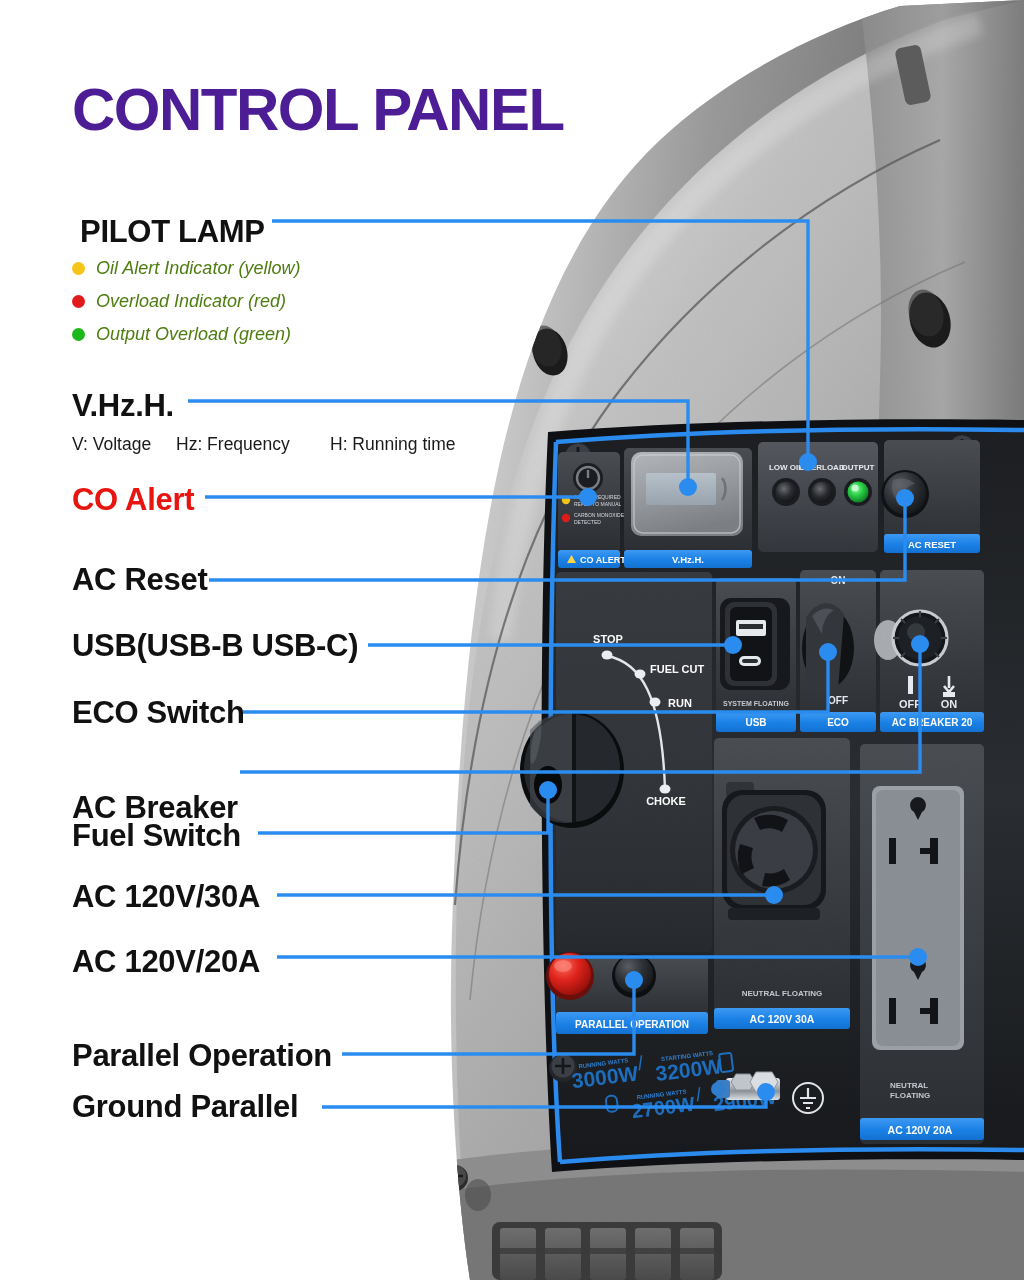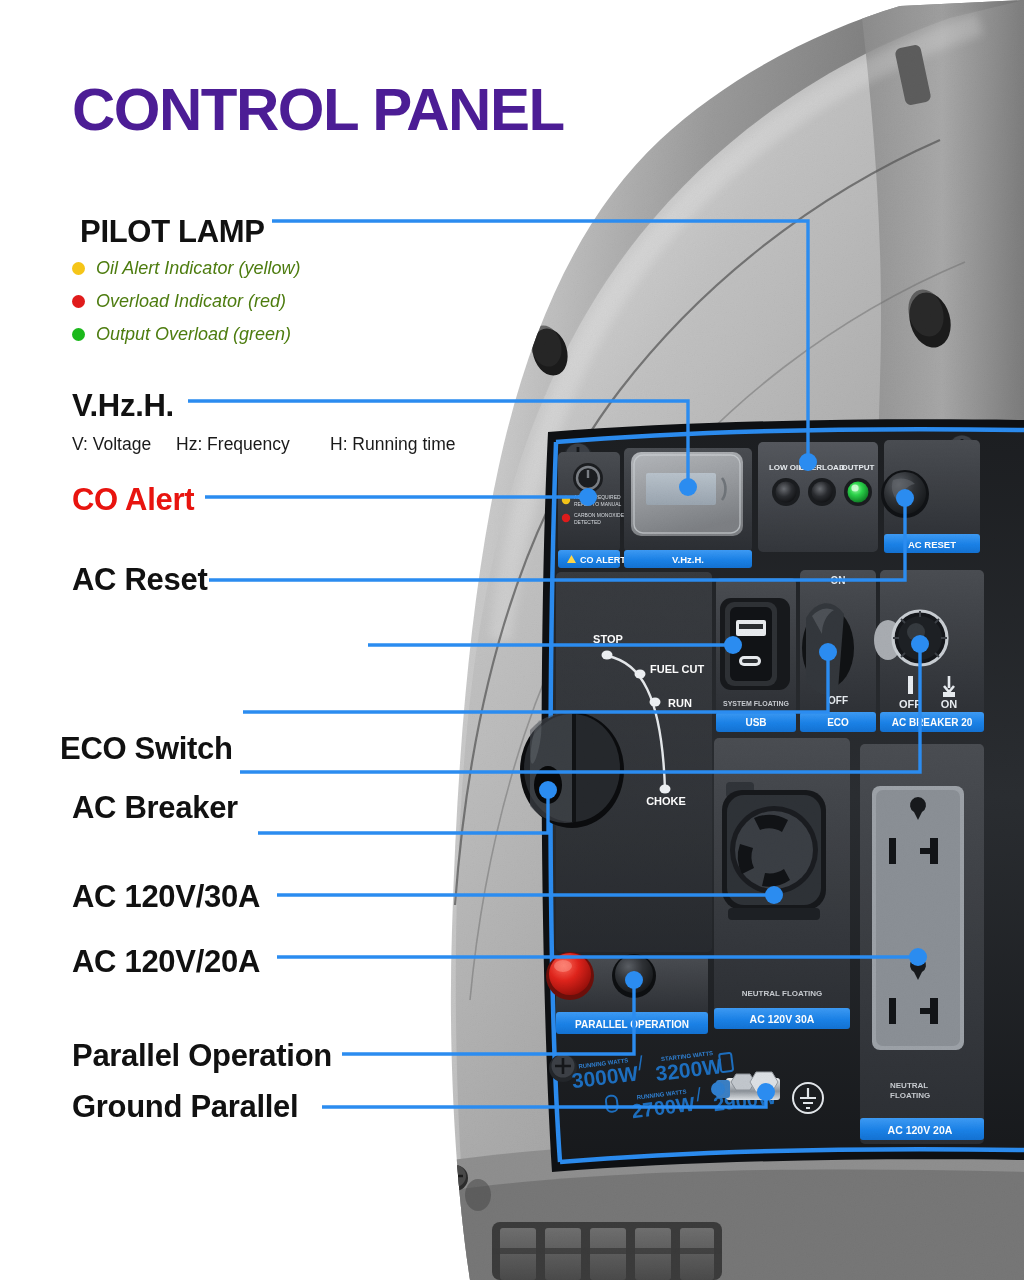--- a/index.html
+++ b/index.html
@@ -460,22 +460,24 @@
   </div>
 
   <div class="lbl big" style="left:72px;top:388px;">V.Hz.H.</div>
   <div class="sub-note" style="left:72px;top:434px;">V: Voltage</div>
   <div class="sub-note" style="left:176px;top:434px;">Hz: Frequency</div>
   <div class="sub-note" style="left:330px;top:434px;">H: Running time</div>
 
   <div class="lbl big co" style="left:72px;top:482px;">CO Alert</div>
 
   <div class="lbl big" style="left:72px;top:562px;">AC Reset</div>
-  <div class="lbl big" style="left:60px;top:695px;margin-top:36px;">ECO Switch</div>
+  <div class="lbl big" style="left:72px;top:628px;">USB(USB-B USB-C)</div>
+  <div class="lbl big" style="left:72px;top:695px;">ECO Switch</div>
   <div class="lbl big" style="left:72px;top:749px;margin-top:41px;">AC Breaker</div>
+  <div class="lbl big" style="left:72px;top:818px;">Fuel Switch</div>
   <div class="lbl big" style="left:72px;top:879px;">AC 120V/30A</div>
   <div class="lbl big" style="left:72px;top:944px;">AC 120V/20A</div>
   <div class="lbl big" style="left:72px;top:1038px;">Parallel Operation</div>
   <div class="lbl big" style="left:72px;top:1089px;">Ground Parallel</div>
 
   <svg id="leaders" viewBox="0 0 1024 1280">
     <g fill="none" stroke="#2b8cf0" stroke-width="3.4">
 
       <path d="M272,221 L808,221 L808,462"></path>
 

